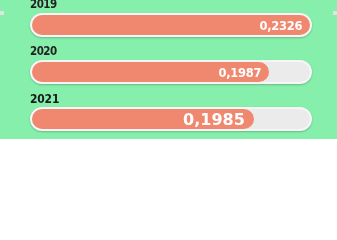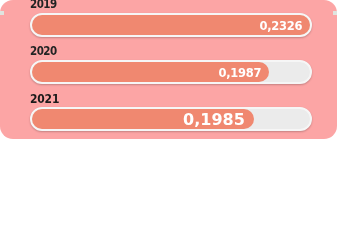--- a/index.html
+++ b/index.html
@@ -100,21 +100,21 @@
   }
   .bar-row.r2 .bar-value {
     font-size: 16px;
     letter-spacing: 0px;
     transform: scaleX(1);
   }
 </style>
 </head>
 <body>
 
-<div id="chart-root" style="background: #fca5a5; border-radius: 13px;">
+<div id="chart-root" style="background: #86efac;">
 
   <div class="corner-mark left"></div>
   <div class="corner-mark right"></div>
 
   <div class="bar-row r0">
     <div class="year-label">2019</div>
     <div class="bar-track" style="background: rgb(235, 235, 235); border-color: rgb(246, 246, 246);">
       <div class="bar-fill" style="width: 100%; background: rgb(240, 136, 112);">
         <span class="bar-value">0,2326</span>
       </div>

